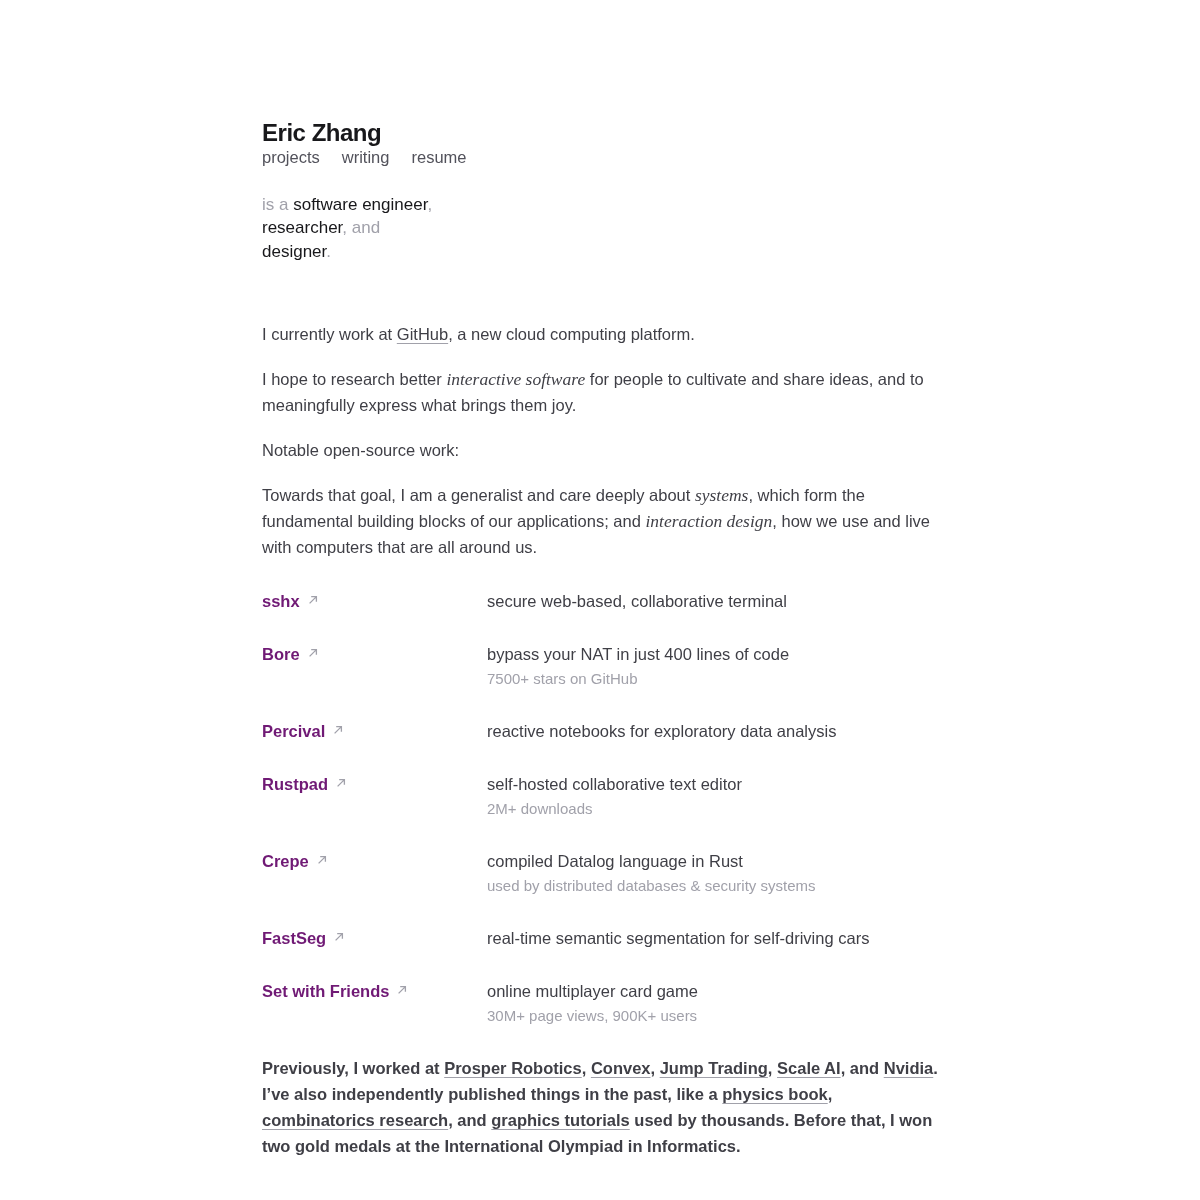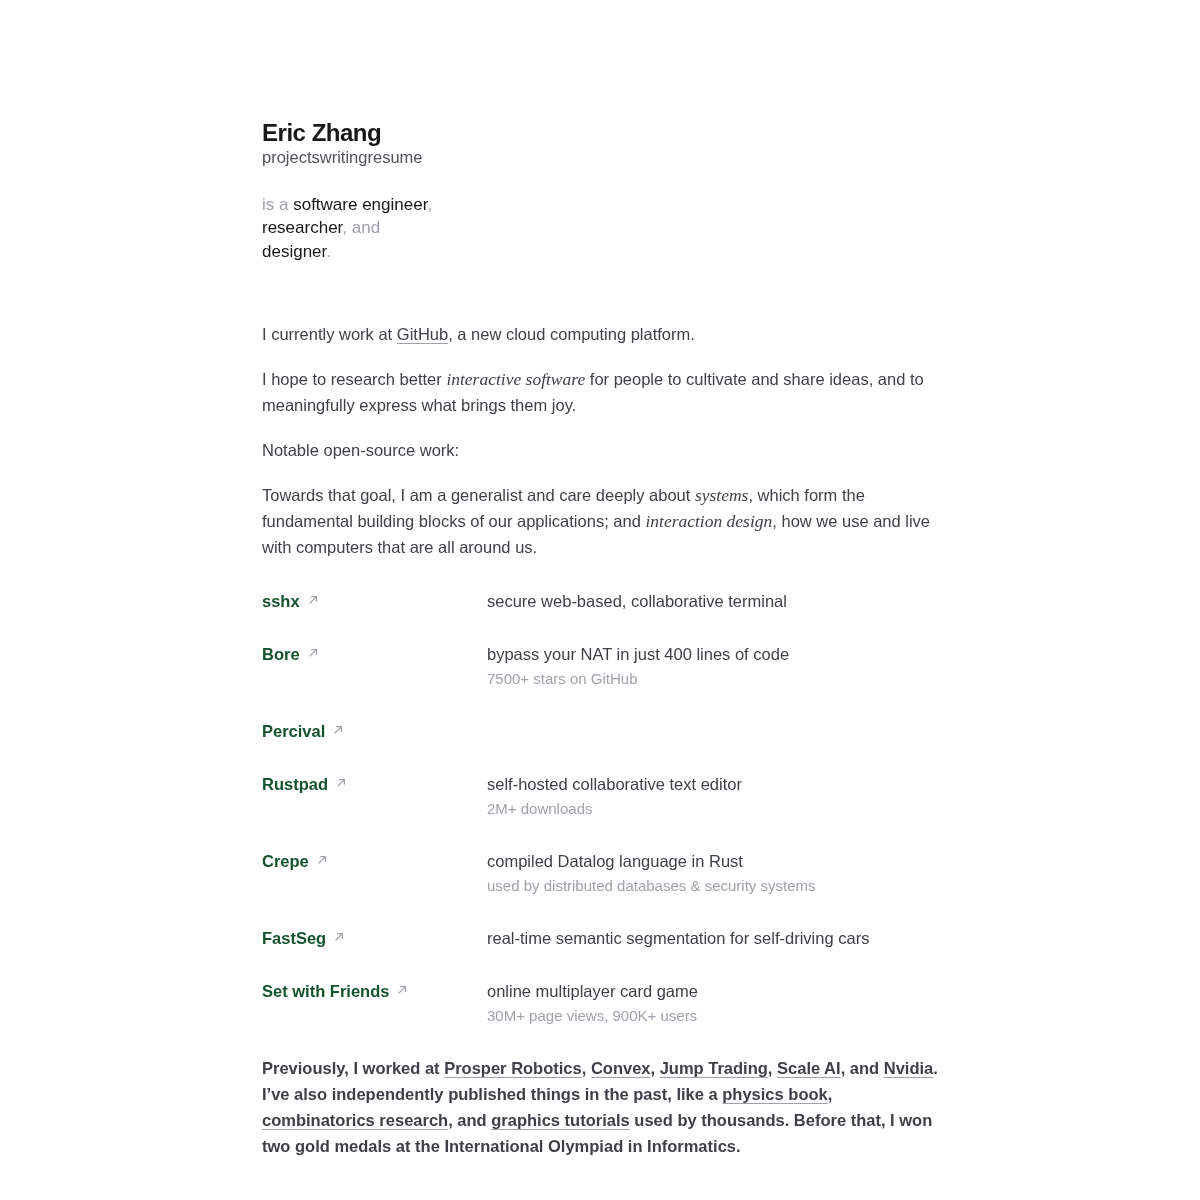--- a/index.html
+++ b/index.html
@@ -23,21 +23,21 @@
     flex-direction: column;
   }
   .site-title {
     margin: 0;
     font-size: 24px;
     line-height: 1.2;
     font-weight: 800;
     letter-spacing: -0.02em;
     color: #18181b;
   }
-  .top-nav { display: flex; }
+  .top-nav { display: flex; gap: 22px; }
   .top-nav a {
     color: #52525b;
     font-size: 16.5px;
     text-decoration: none;
     cursor: pointer;
   }
   
   .tagline {
     margin: 26px 0 0 0;
     font-size: 17px;
@@ -74,21 +74,21 @@
     grid-template-columns: 225px 1fr;
     margin-bottom: 27px;
   }
   .project-name {
     font-size: 16.5px;
     line-height: 26px;
     white-space: nowrap;
   }
   .project-name a {
     font-weight: 700;
-    color: #14532d;
+    color: #701a75;
     text-decoration: none;
     cursor: pointer;
     text-align: center;
   }
   .arrow-icon {
     display: inline-block;
     margin-left: 7px;
     vertical-align: 1px;
   }
   .project-desc { font-size: 16.5px; line-height: 26px; color: #3f3f46; }
@@ -138,20 +138,23 @@
       <div>
         <div class="project-desc">bypass your NAT in just 400 lines of code</div>
         <div class="project-note">7500+ stars on GitHub</div>
       </div>
     </div>
 
     <div class="project-row">
       <div class="project-name"><a>Percival</a><svg class="arrow-icon" width="12" height="12" viewBox="0 0 12 12">
             <path d="M2.6 9.4 L9.4 2.6 M4.2 2.6 H9.4 V7.8" fill="none" stroke="#a1a1aa" stroke-width="1.3"></path>
           </svg></div>
+      <div>
+        <div class="project-desc">reactive notebooks for exploratory data analysis</div>
+      </div>
     </div>
 
     <div class="project-row">
       <div class="project-name"><a>Rustpad</a><svg class="arrow-icon" width="12" height="12" viewBox="0 0 12 12">
             <path d="M2.6 9.4 L9.4 2.6 M4.2 2.6 H9.4 V7.8" fill="none" stroke="#a1a1aa" stroke-width="1.3"></path>
           </svg></div>
       <div>
         <div class="project-desc">self-hosted collaborative text editor</div>
         <div class="project-note">2M+ downloads</div>
       </div>

